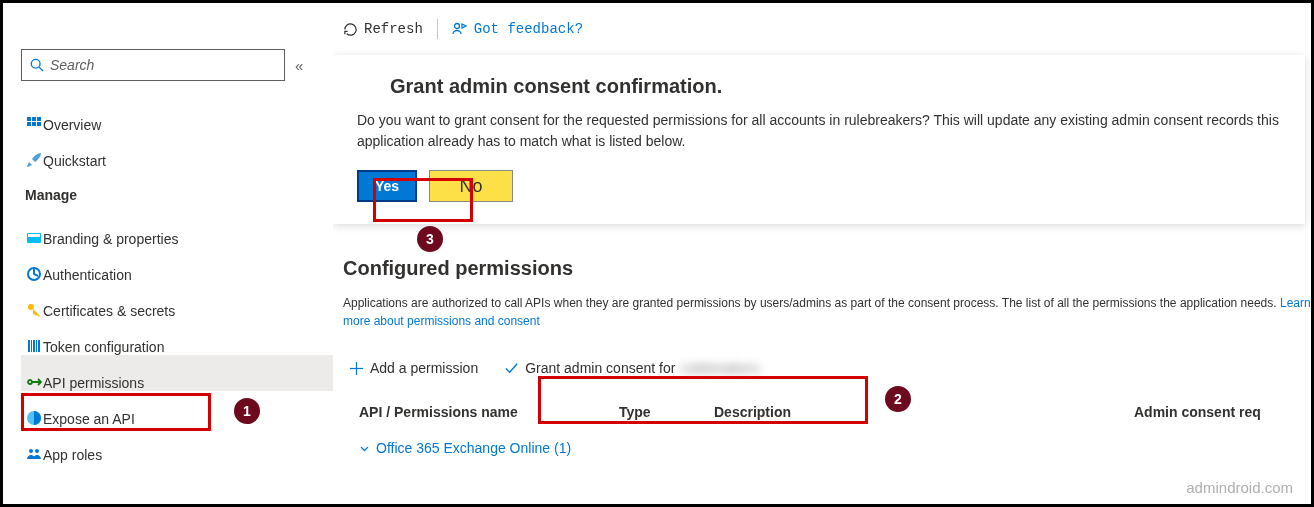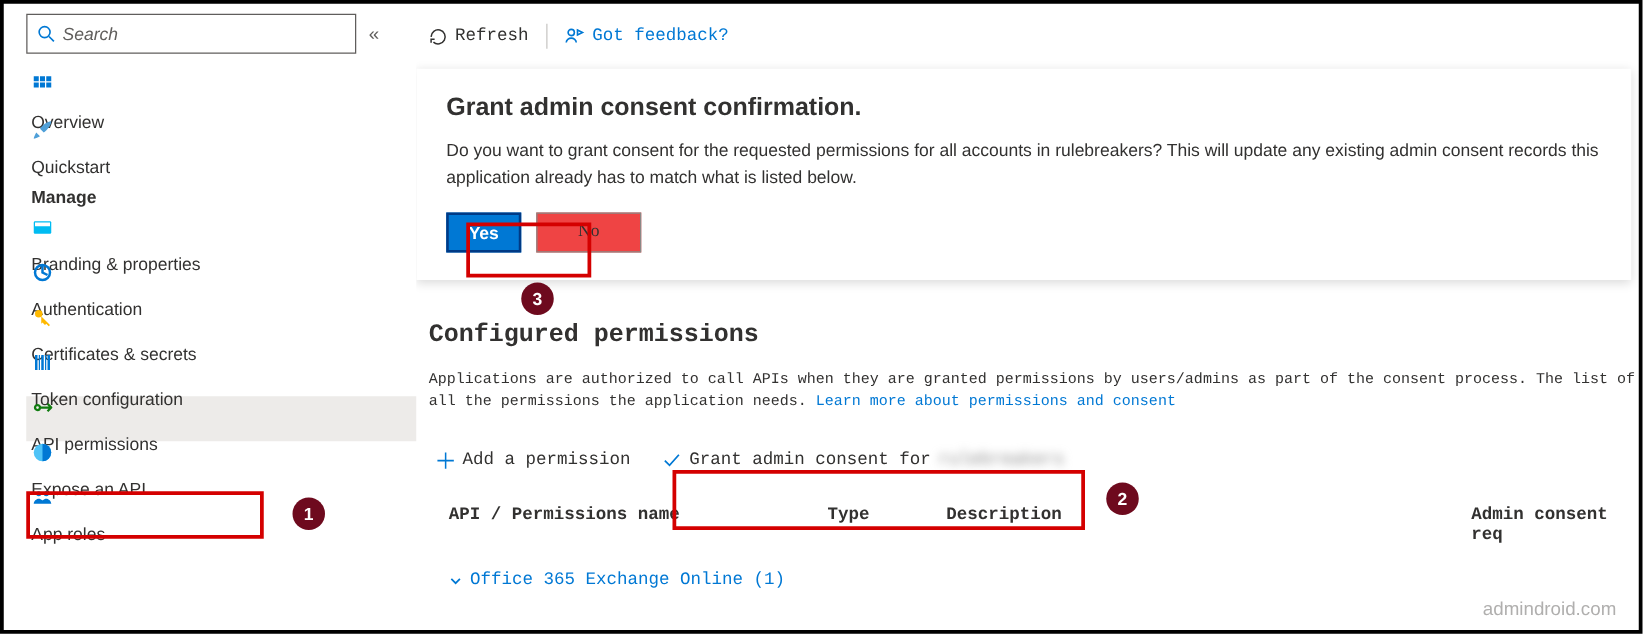--- a/index.html
+++ b/index.html
@@ -1,49 +1,49 @@
 <!DOCTYPE html>
 <html><head>
   <meta charset="utf-8">
   <style>
     * { box-sizing: border-box; margin: 0; padding: 0; }
     body { font-family: "Segoe UI", sans-serif; font-size: 14px; color: #323130; width: 1314px; height: 507px; overflow: hidden; border: 3px solid #000; position: relative; background: #fff; }
     .container { display: flex; height: 100%; }
-    .sidebar { width: 330px; padding: 8px 0 0 18px; flex-shrink: 0; }
+    .sidebar { width: 330px; padding: 8px 0 0 18px; flex-shrink: 0; margin-top: 38px; }
     .search-row { display: flex; align-items: center; gap: 10px; margin-bottom: 16px; }
     .search-box { display: flex; align-items: center; border: 1px solid #605e5c; width: 264px; height: 32px; padding: 0 8px; }
     .search-box svg { flex-shrink: 0; }
     .search-input { border: none; outline: none; font-size: 14px; margin-left: 6px; width: 100%; font-style: italic; color: #605e5c; }
     .search-input::placeholder { font-style: italic; color: #605e5c; }
     .collapse-btn { color: #605e5c; font-size: 15px; cursor: pointer; }
-    .nav-item { display: flex; align-items: flex-start; height: 36px; padding-left: 4px; cursor: pointer; gap: 12px; flex-direction: column; }
+    .nav-item { display: flex; align-items: flex-end; height: 36px; padding-left: 4px; cursor: pointer; gap: 0; }
     .nav-item.selected { background: #edebe9; }
     .nav-item .label { color: #323130; font-size: 14px; }
     .section-header { font-size: 14px; font-weight: 600; color: #323130; margin: 18px 0 8px 4px; }
     .icon-box { width: 18px; height: 18px; display: inline-flex; align-items: center; justify-content: center; flex-shrink: 0; }
     .main { flex: 1; position: relative; padding: 8px 0 0 0; overflow: hidden; }
     .toolbar { display: flex; align-items: center; gap: 14px; padding-left: 10px; height: 36px; font-family: Liberation Mono, monospace; }
     .toolbar-btn { display: flex; align-items: center; gap: 6px; color: #323130; cursor: pointer; font-size: 14px; }
     .toolbar-divider { width: 1px; height: 20px; background: #c8c6c4; }
     .dialog { position: absolute; top: 52px; left: 0; right: 6px; background: #fff; box-shadow: 0 2px 8px rgba(0,0,0,0.15); padding: 20px 24px 22px 24px; z-index: 10; }
-    .dialog-title { font-size: 20px; font-weight: 600; margin-bottom: 12px; }
+    .dialog-title { font-size: 20px; font-weight: 600; margin-bottom: 12px; margin-left: 33px; }
     .dialog-text { font-size: 14px; line-height: 1.5; color: #323130; margin-bottom: 18px; }
     .dialog-buttons { display: flex; gap: 12px; }
     .btn-yes { background: #0078d4; color: #fff; border: 2px solid #003a85; width: 60px; height: 32px; font-weight: 600; cursor: pointer; font-size: 14px; }
-    .btn-no { background: #ef4444; color: #323130; border: 1px solid #8a8886; width: 84px; height: 32px; cursor: pointer; font-size: 14px; font-family: Liberation Serif, serif; }
-    .content { padding: 210px 0 0 10px; font-family: Liberation Mono, monospace; }
+    .btn-no { background: #fde047; color: #323130; border: 1px solid #8a8886; width: 84px; height: 32px; cursor: pointer; font-size: 18px; }
+    .content { padding: 210px 0 0 10px; }
     .section-title { font-size: 20px; font-weight: 600; margin-bottom: 14px; }
     .section-desc { font-size: 12px; line-height: 1.5; margin-bottom: 28px; }
     .link { color: #0078d4; cursor: pointer; }
     .perm-actions { display: flex; align-items: center; gap: 20px; padding-left: 6px; margin-bottom: 20px; }
     .action-btn { display: flex; align-items: center; gap: 6px; color: #323130; font-size: 14px; cursor: pointer; }
     .action-btn.grant { color: #323130; position: relative; padding: 2px 6px; }
     .table-header { display: flex; font-weight: 600; font-size: 14px; padding: 6px 0 10px 16px; }
     .col-api { width: 260px; }
-    .col-type { width: 95px; margin-left: 43px; }
+    .col-type { width: 95px; }
     .col-desc { width: 420px; }
     .col-consent { flex: 1; }
     .table-row { display: flex; align-items: flex-start; padding: 10px 0 4px 16px; }
     .api-name { color: #0078d4; display: flex; align-items: center; gap: 6px; }
     .red-box-1 { position: absolute; border: 3px solid #d40000; left: 18px; top: 390px; width: 190px; height: 38px; z-index: 30; pointer-events: none; }
     .red-box-2 { position: absolute; border: 3px solid #d40000; left: 535px; top: 373px; width: 330px; height: 48px; z-index: 30; pointer-events: none; }
     .red-box-3 { position: absolute; border: 3px solid #d40000; left: 370px; top: 175px; width: 100px; height: 44px; z-index: 30; pointer-events: none; }
     .badge { position: absolute; width: 26px; height: 26px; border-radius: 50%; background: #6e0a1e; color: #fff; font-weight: 600; display: flex; align-items: center; justify-content: center; z-index: 40; font-size: 14px; }
     .badge-1 { left: 231px; top: 395px; }
     .badge-2 { left: 882px; top: 383px; }

